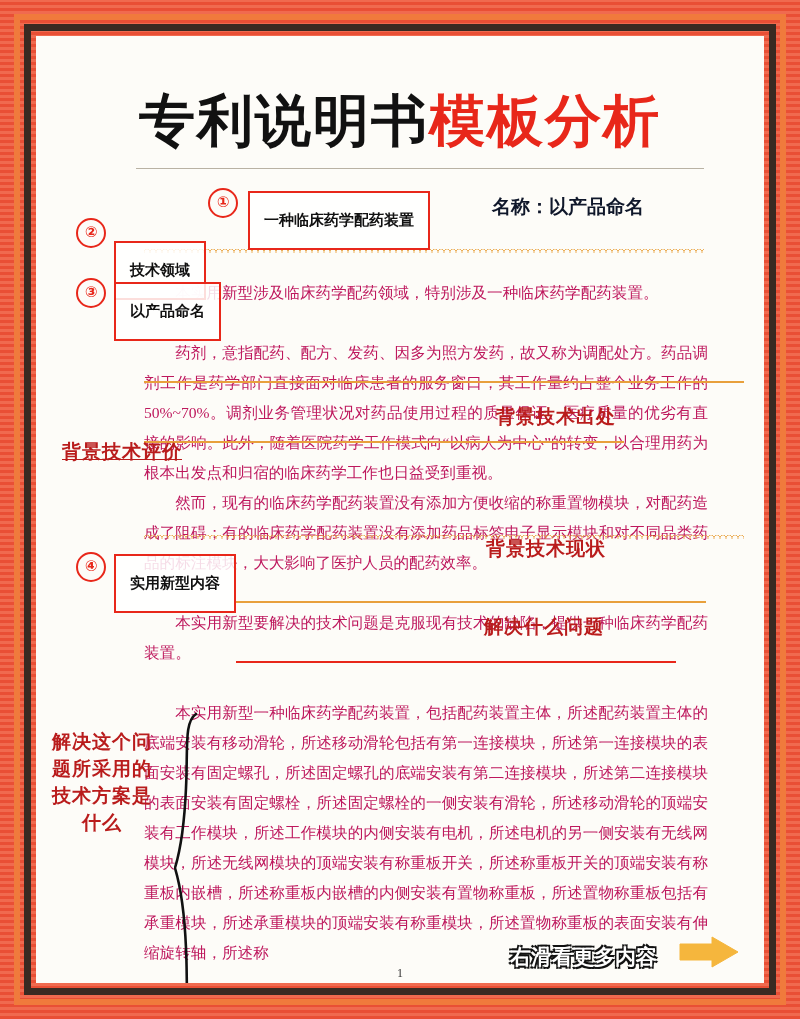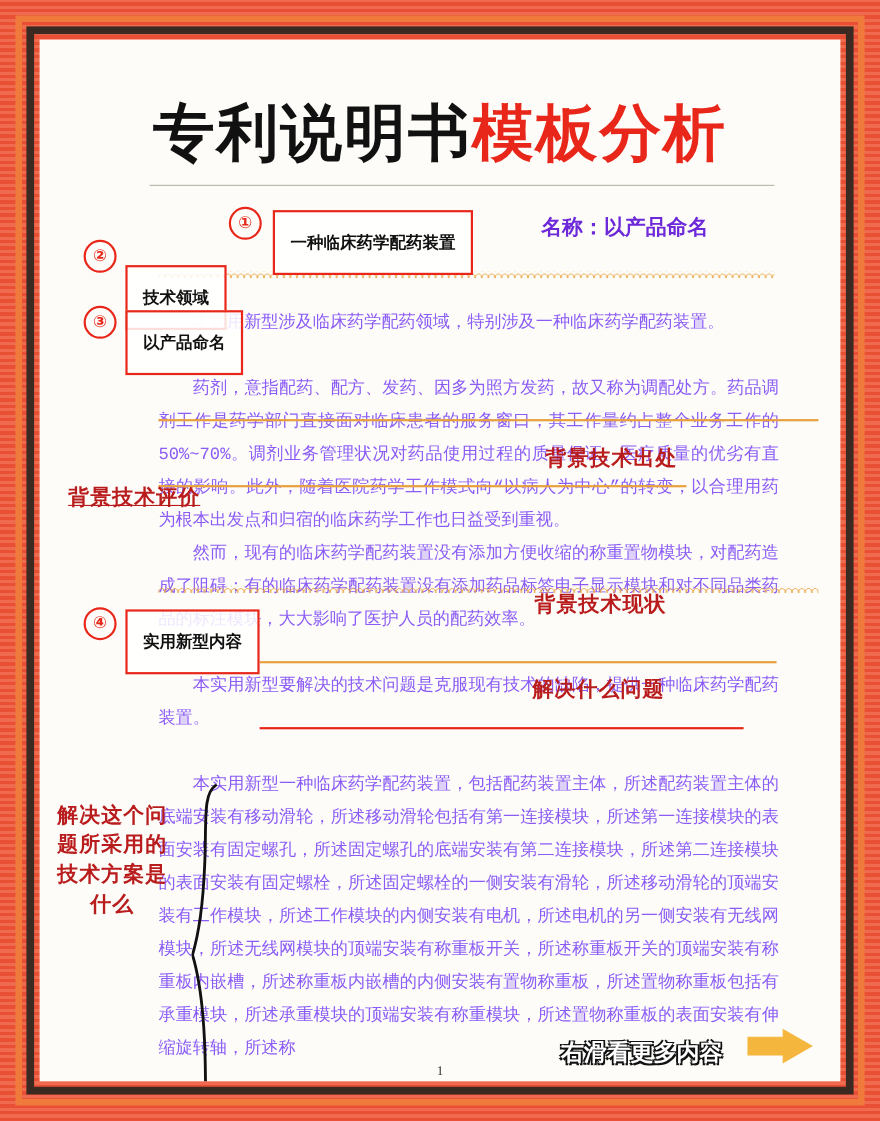--- a/index.html
+++ b/index.html
@@ -74,23 +74,22 @@
   }
 
   
   .doc-body {
     position: absolute;
     left: 108px;
     right: 56px;
     top: 152px;
     font-size: 15.6px;
     line-height: 30px;
-    color: #8b5cf6;
+    color: #be185d;
     text-align: justify;
-    font-family: Liberation Mono, monospace;
   }
   .doc-body p {
     margin: 0;
     text-indent: 2em;
   }
   .spacer-line { height: 30px; }
 
   
   .circ {
     position: absolute;
@@ -128,21 +127,21 @@
     white-space: nowrap;
     letter-spacing: 1px;
   }
   .annot.multiline {
     white-space: normal;
     line-height: 27px;
     text-align: center;
   }
   .name-note {
     position: absolute;
-    color: #6d28d9;
+    color: #0f172a;
     font-family: "DejaVu Serif", serif;
     font-weight: bold;
     font-size: 19px;
     white-space: nowrap;
   }
 
   
   .wavy {
     position: absolute;
     height: 6px;

